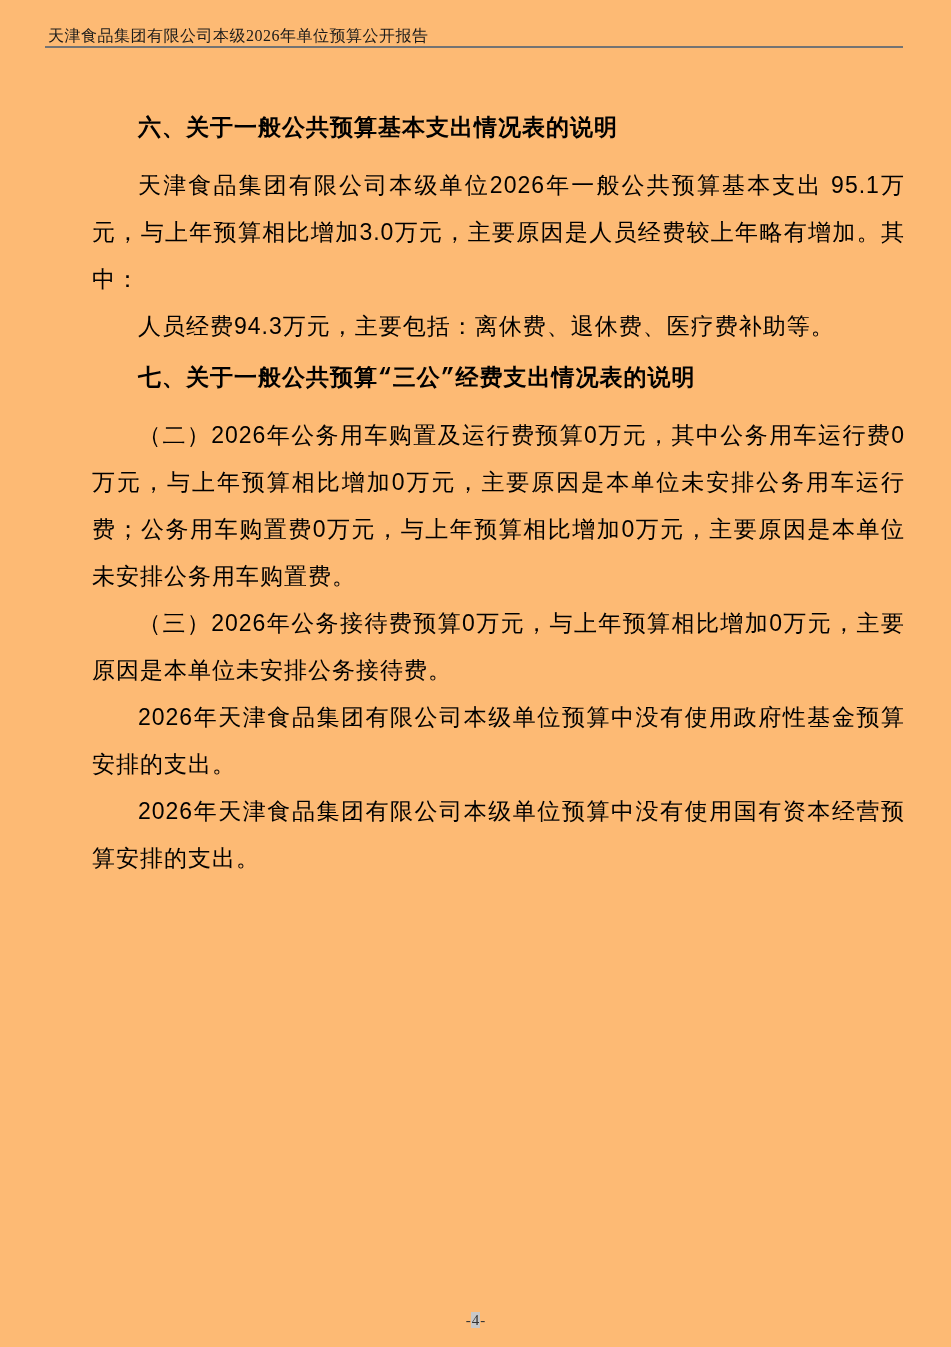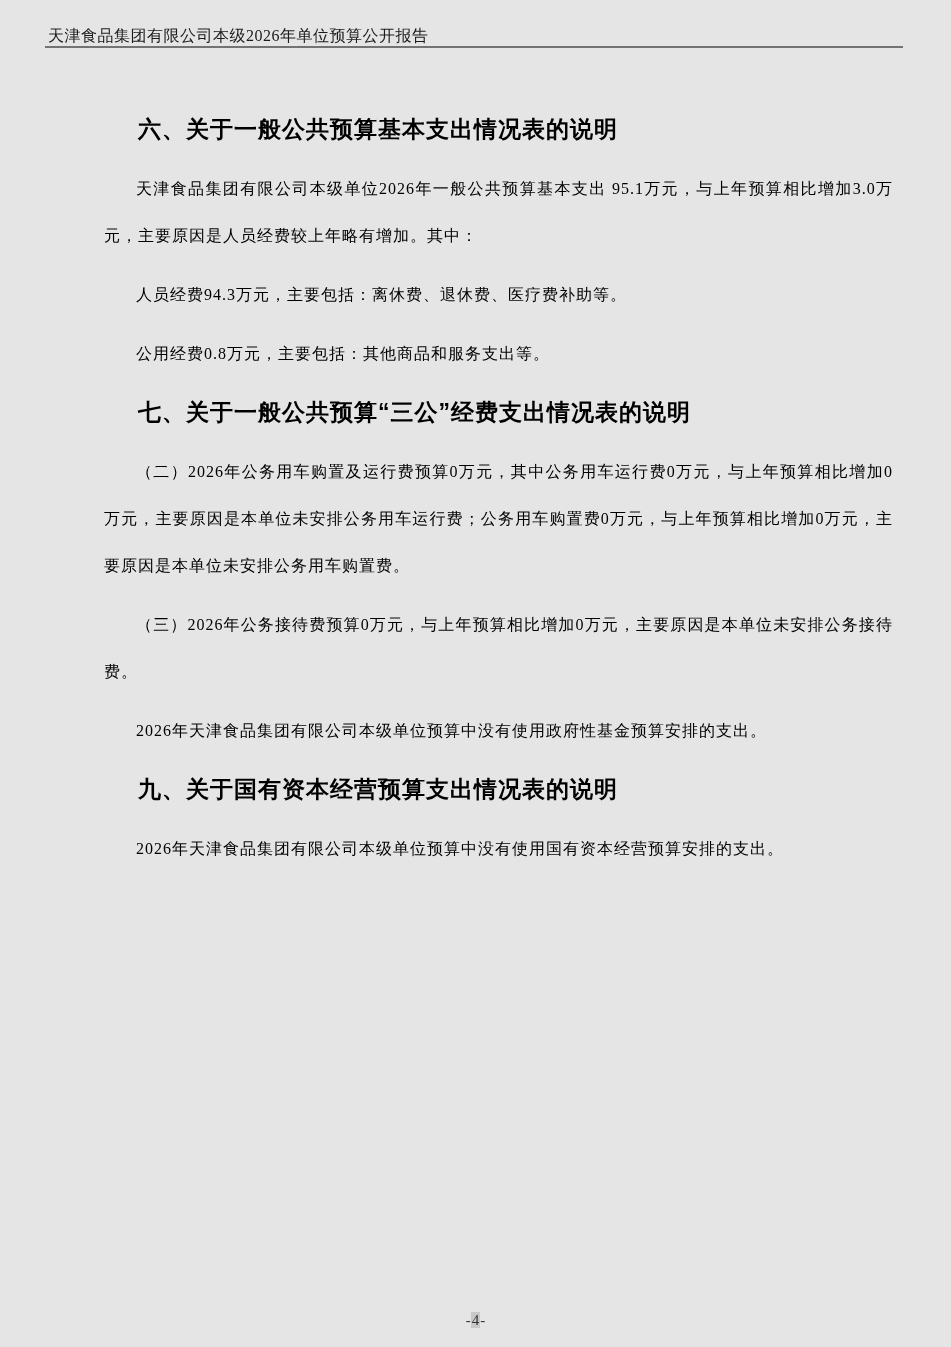--- a/index.html
+++ b/index.html
@@ -4,21 +4,21 @@
 <style>
   html, body {
     margin: 0;
     padding: 0;
     background: #ffffff;
   }
   .page {
     position: relative;
     width: 951px;
     height: 1347px;
-    background: #e5e5e5;
+    background: #fdba74;
     overflow: hidden;
     color: #000000;
   }
   
   .doc-header {
     position: absolute;
     top: 27px;
     left: 48px;
     width: 858px;
     font-family: "Liberation Serif", "DejaVu Serif", serif;
@@ -40,34 +40,34 @@
   .content {
     position: absolute;
     top: 106px;
     left: 92px;
     width: 813px;
     font-size: 23px;
     line-height: 47px;
   }
   .section-heading {
     margin: 6px 0 9px 0;
-    font-family: Liberation Sans, sans-serif;
+    font-family: Liberation Mono, monospace;
     font-weight: bold;
     font-size: 23px;
     line-height: 47px;
     text-indent: 2em;
     letter-spacing: 1px;
   }
   .section-heading.first {
     margin-top: 0;
   }
   .body-para {
-    margin: 12px;
-    font-family: Liberation Serif, serif;
-    font-size: 16px;
+    margin: 0;
+    font-family: Liberation Sans, sans-serif;
+    font-size: 23px;
     line-height: 47px;
     text-align: justify;
     text-justify: inter-ideograph;
     text-indent: 2em;
     letter-spacing: 1px;
   }
   
   .doc-footer {
     position: absolute;
     top: 1310px;
@@ -90,28 +90,26 @@
 <div class="page">
 
   <div class="doc-header">天津食品集团有限公司本级2026年单位预算公开报告</div>
   <div class="header-rule"></div>
 
   <div class="content">
 
     <h2 class="section-heading first">六、关于一般公共预算基本支出情况表的说明</h2>
     <p class="body-para">天津食品集团有限公司本级单位2026年一般公共预算基本支出 95.1万元，与上年预算相比增加3.0万元，主要原因是人员经费较上年略有增加。其中：</p>
     <p class="body-para">人员经费94.3万元，主要包括：离休费、退休费、医疗费补助等。</p>
-    <p class="body-para">公用经费0.8万元，主要包括：其他商品和服务支出等。</p>
 
     <h2 class="section-heading">七、关于一般公共预算“三公”经费支出情况表的说明</h2>
     <p class="body-para">（二）2026年公务用车购置及运行费预算0万元，其中公务用车运行费0万元，与上年预算相比增加0万元，主要原因是本单位未安排公务用车运行费；公务用车购置费0万元，与上年预算相比增加0万元，主要原因是本单位未安排公务用车购置费。</p>
     <p class="body-para">（三）2026年公务接待费预算0万元，与上年预算相比增加0万元，主要原因是本单位未安排公务接待费。</p>
 
     <p class="body-para">2026年天津食品集团有限公司本级单位预算中没有使用政府性基金预算安排的支出。</p>
 
-    <h2 class="section-heading">九、关于国有资本经营预算支出情况表的说明</h2>
     <p class="body-para">2026年天津食品集团有限公司本级单位预算中没有使用国有资本经营预算安排的支出。</p>
 
   </div>
 
   <div class="doc-footer"><span>-</span><span class="page-num-field">4</span><span>-</span></div>
 
 </div>
 
 </body></html>

